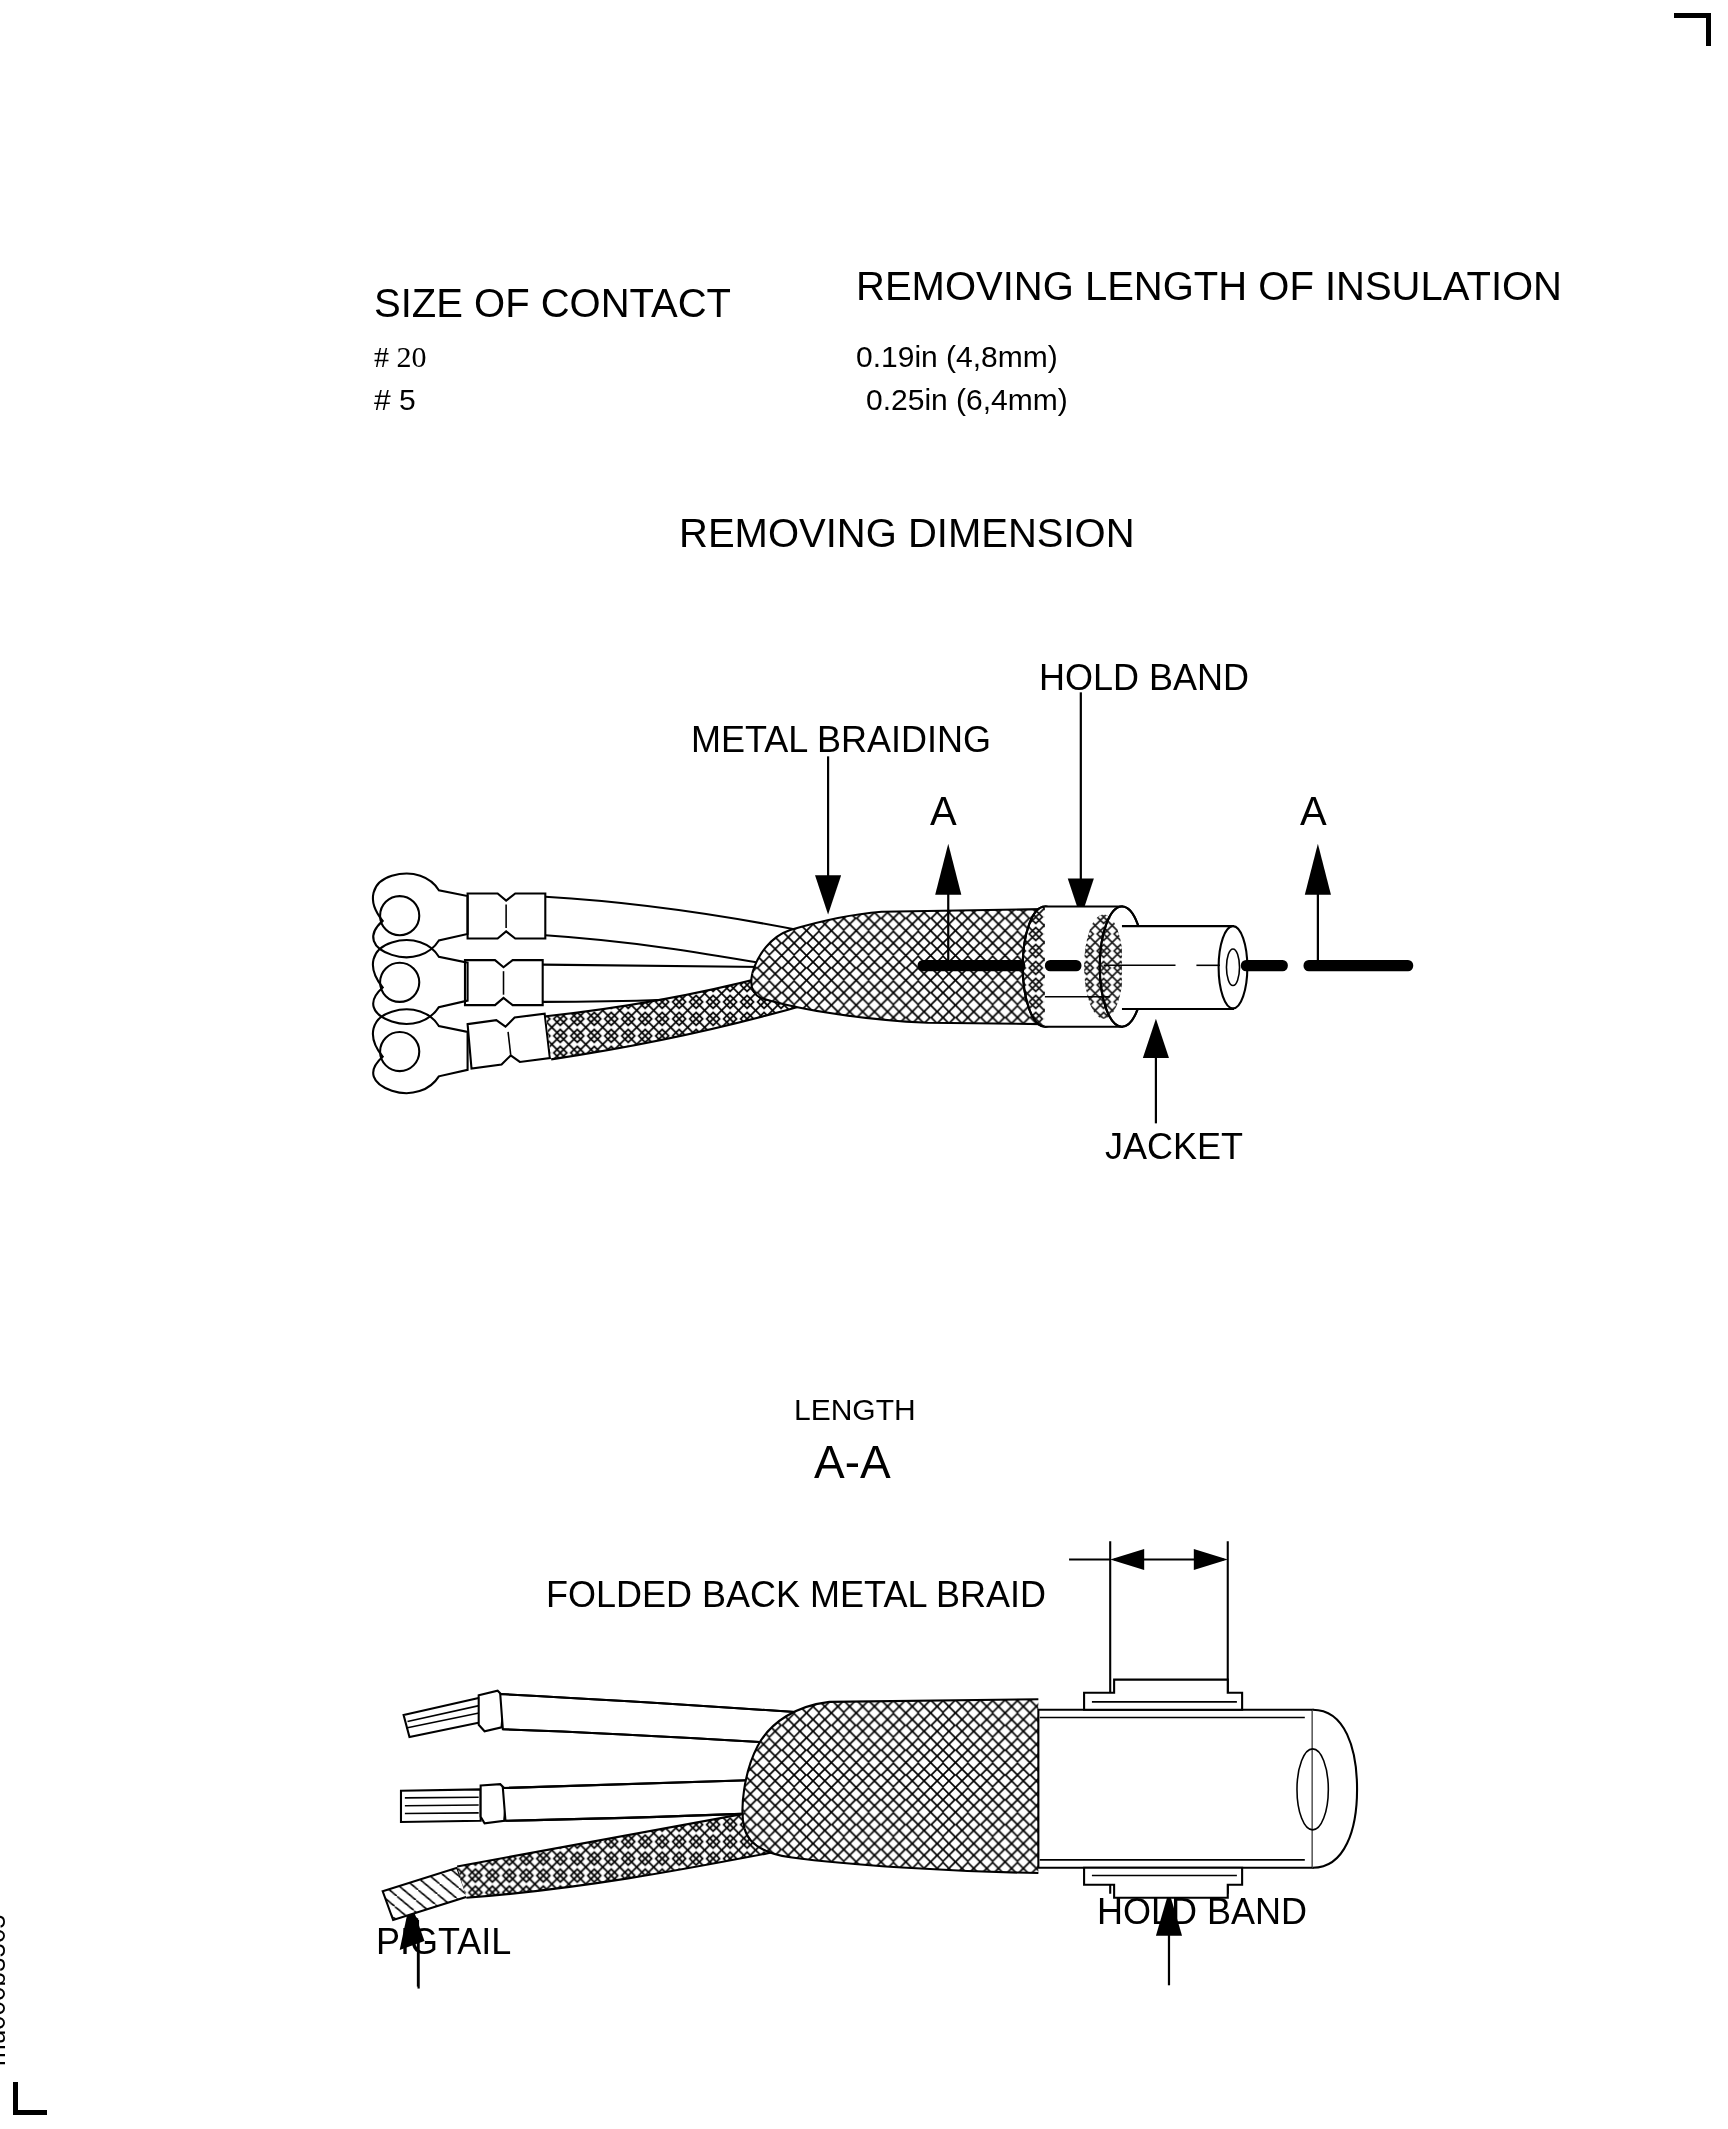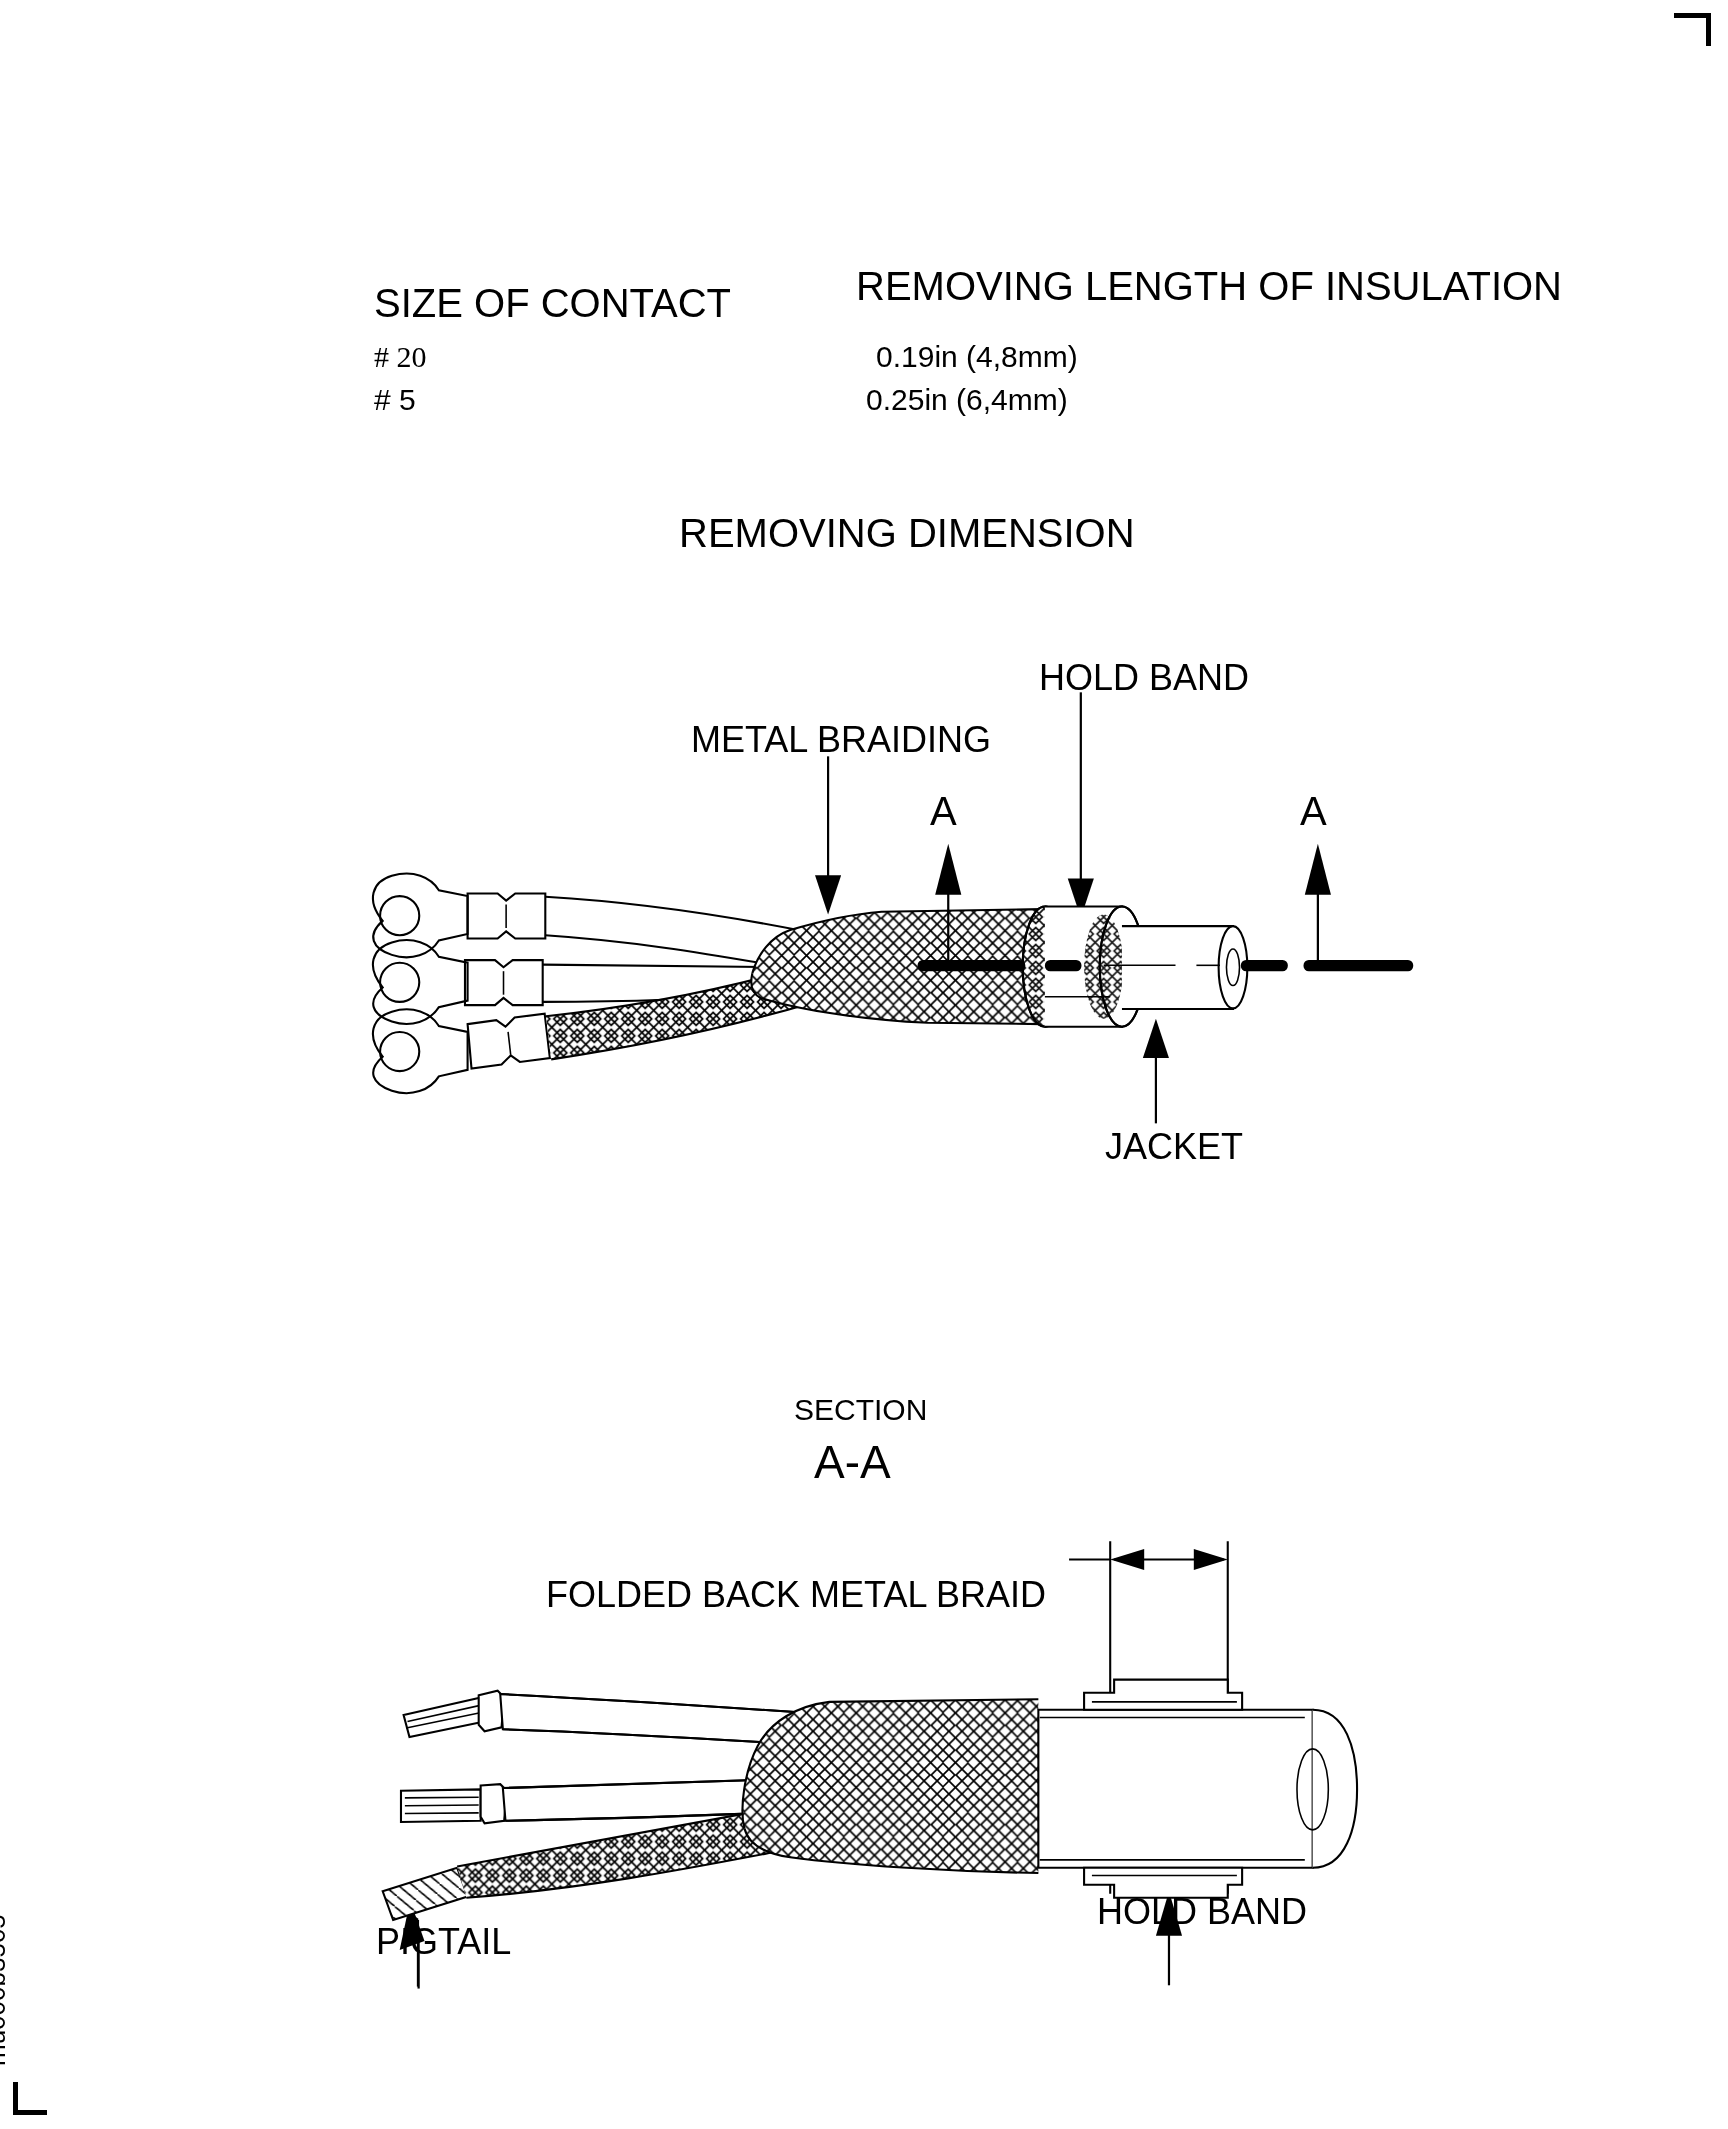--- a/index.html
+++ b/index.html
@@ -65,21 +65,21 @@
     <div class="v"></div>
   </div>
 
   <div class="doc-id">mu000b3505</div>
 
   <div class="txt t-head" style="left:374px; top:283px;">SIZE OF CONTACT</div>
 
   <div class="txt t-head" style="left:856px; top:266px;text-align:center;">REMOVING LENGTH OF INSULATION</div>
 
   <div class="txt t-body" style="left:374px; top:342px;font-family:Liberation Serif, serif;"># 20</div>
-  <div class="txt t-body" style="left:856px; top:342px;margin-left:20px;">0.19in (4,8mm)</div>
+  <div class="txt t-body" style="left:856px; top:342px;">0.19in (4,8mm)</div>
 
   <div class="txt t-body" style="left:374px; top:385px;"># 5</div>
   <div class="txt t-body" style="left:856px; top:385px;margin-left:10px;">0.25in (6,4mm)</div>
 
   <div class="txt t-head" style="left:679px; top:513px;">REMOVING DIMENSION</div>
 
   <div class="txt t-label" style="left:1039px; top:660px;">HOLD BAND</div>
 
   <div class="txt t-label" style="left:691px; top:722px;">METAL BRAIDING</div>
 
@@ -251,21 +251,21 @@
       <path d="M1452,1292 L1432,1370 L1472,1370 Z" fill="#000"></path>
     </g>
 
     <g>
       <line class="ln-lead" x1="2018" y1="1478" x2="2018" y2="1360"></line>
       <path d="M2018,1292 L1998,1370 L2038,1370 Z" fill="#000"></path>
     </g>
 
   </svg>
 
-  <div class="txt t-section" style="left:794px; top:1395px;">SECTION</div>
+  <div class="txt t-section" style="left:794px; top:1395px;">LENGTH</div>
   <div class="txt t-aa" style="left:814px; top:1439px;">A-A</div>
 
   <div class="txt t-label" style="left:546px; top:1545px;margin-top:32px;">FOLDED BACK METAL BRAID</div>
 
   <div class="txt t-label" style="left:376px; top:1924px;">PIGTAIL</div>
 
   <div class="txt t-label" style="left:1097px; top:1894px;">HOLD BAND</div>
 
   <svg class="draw" style="left:0px; top:1502px;" width="1728" height="627" viewBox="0 0 2646 960">
 

